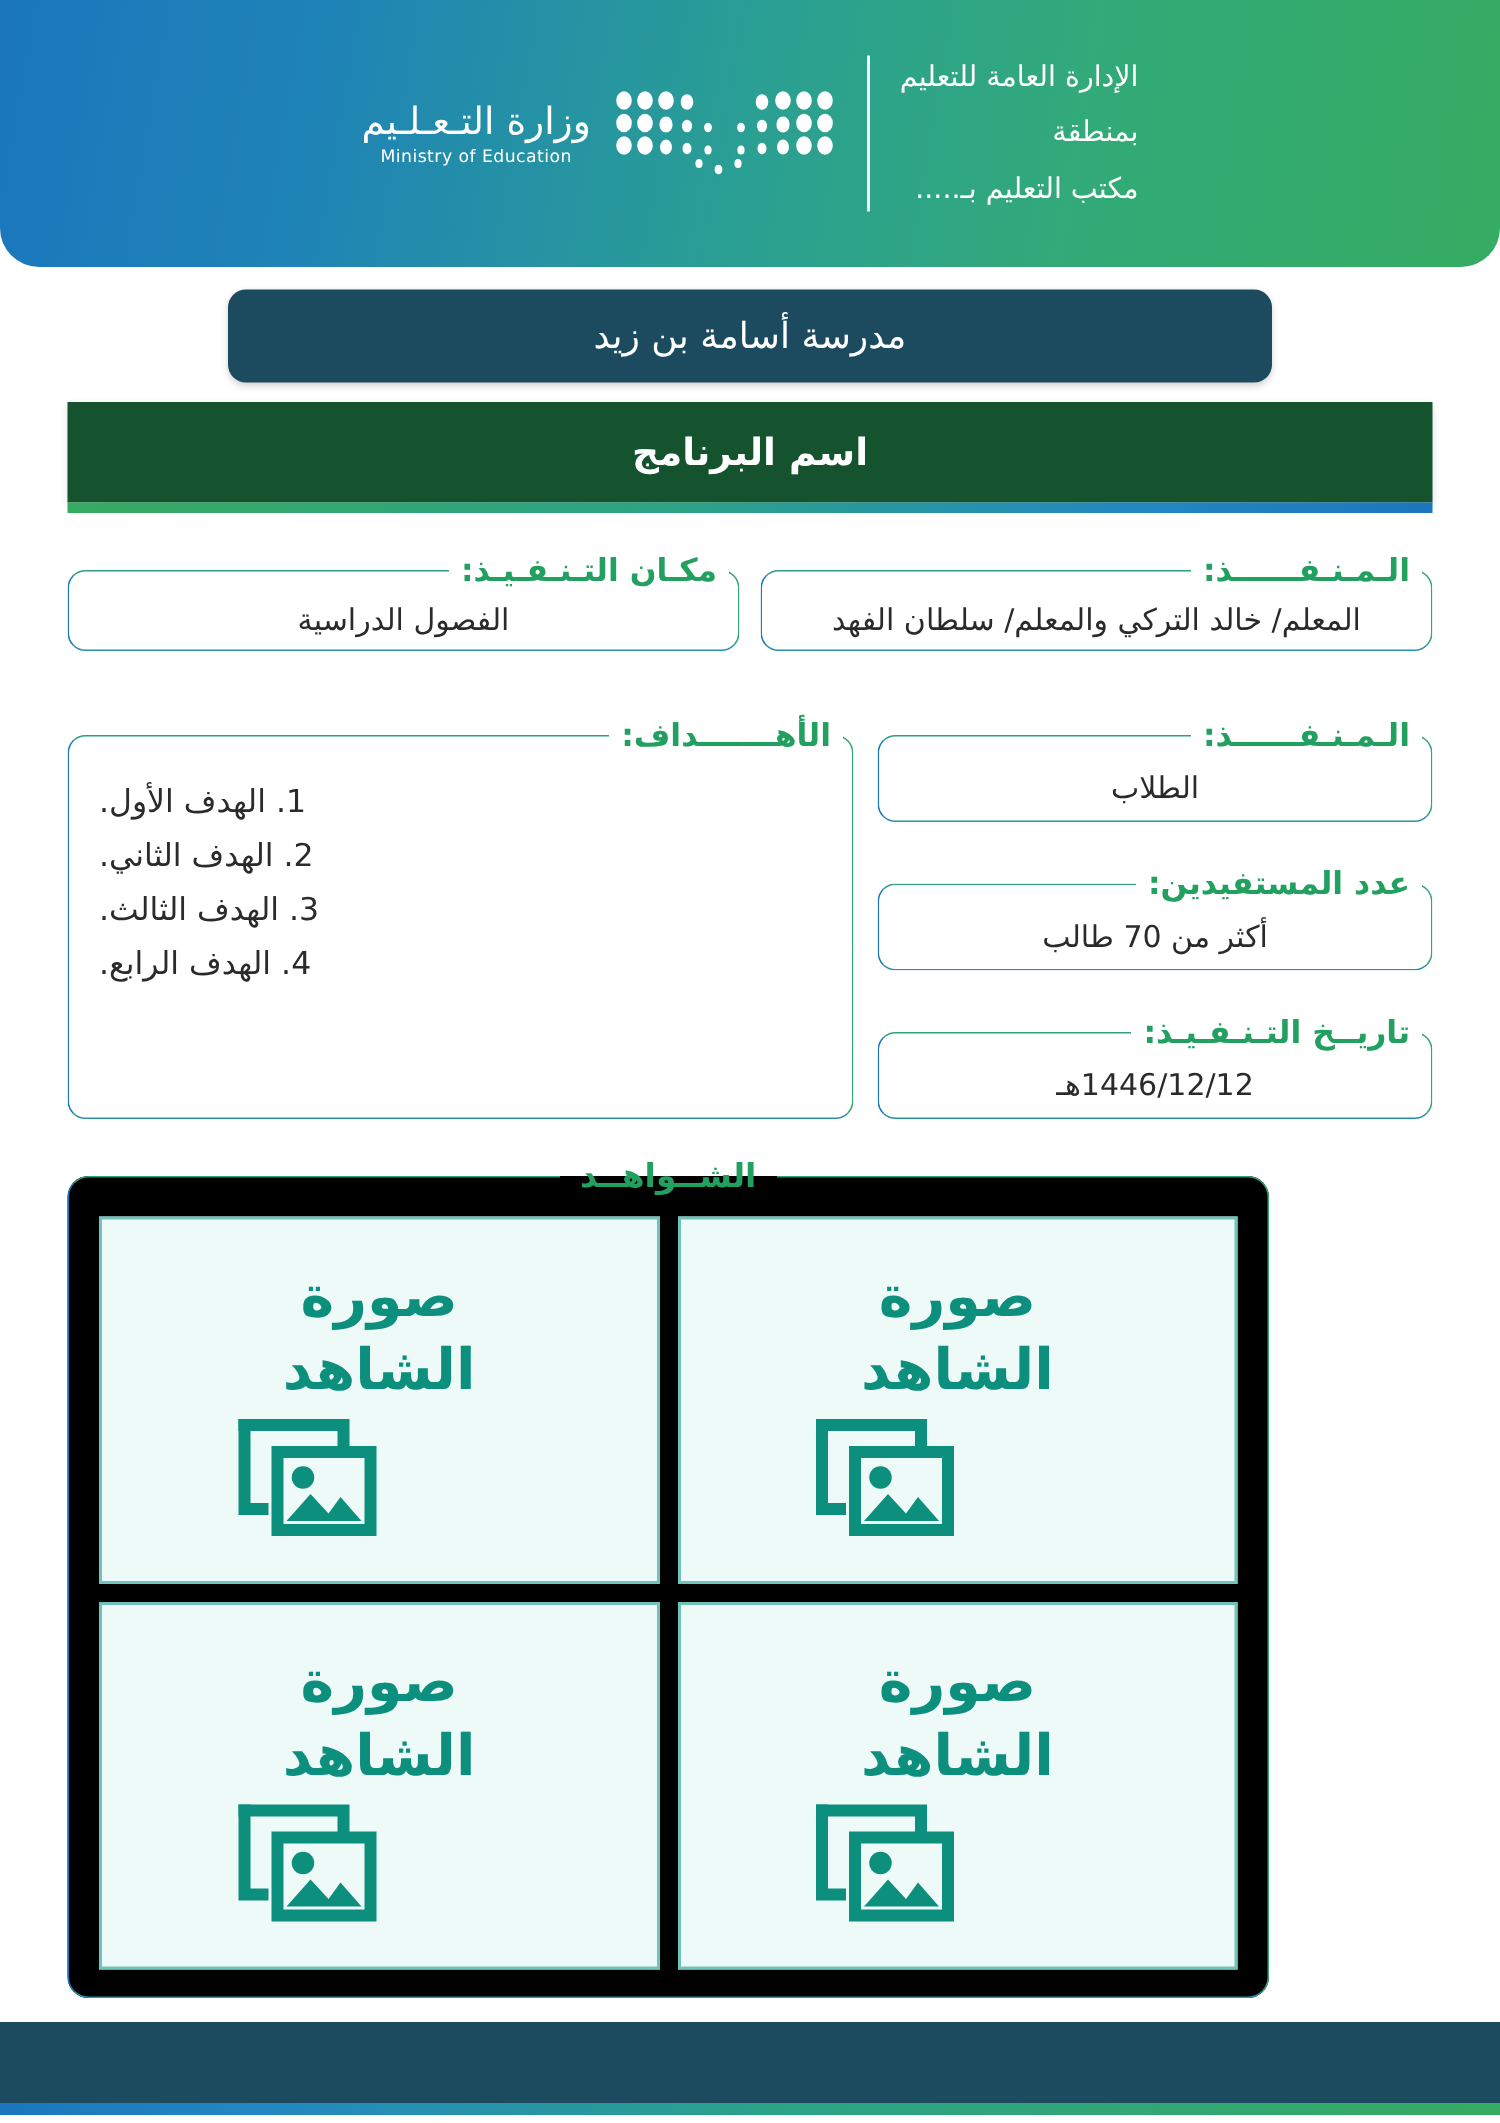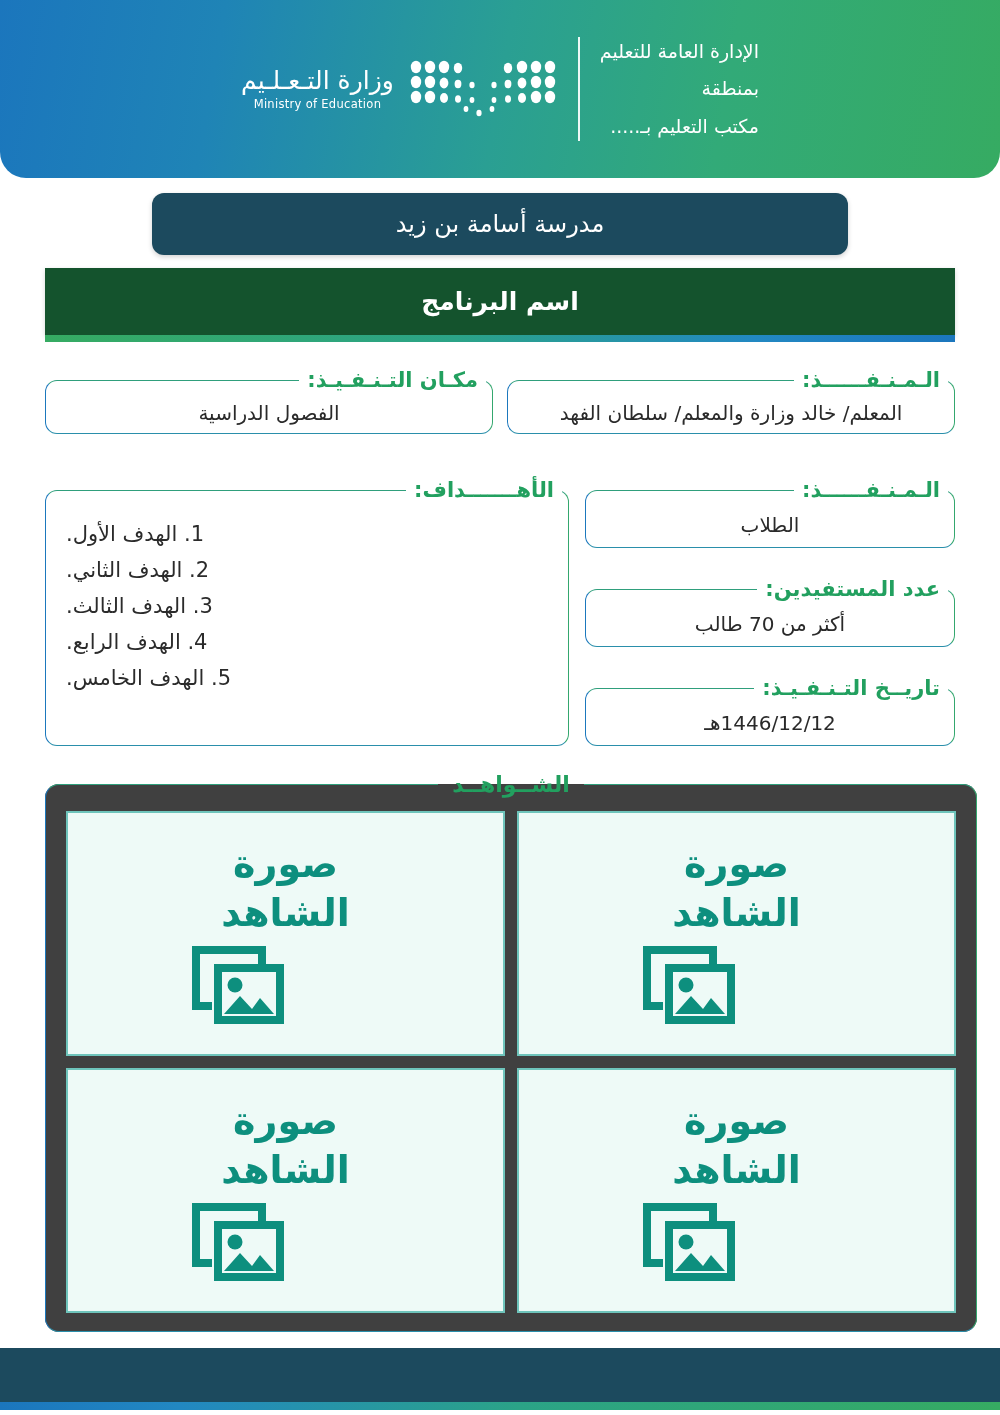--- a/index.html
+++ b/index.html
@@ -149,29 +149,29 @@
   .goals-list li {
     font-size: 21px;
     color: #2b2b2b;
     line-height: 1.72;
   }
 
   
   fieldset.shawahid {
     position: absolute;
     top: 772px; left: 45px;
-    width: 932px; height: 560px;
+    width: 801px; height: 560px;
     border-radius: 14px;
     border-width: 1.6px;
     border-style: solid;
     border-top-color: #2f9f7c;
     border-right-color: #34a76e;
     border-bottom-color: #2a8fab;
     border-left-color: #1b78bd;
-    background: #404040;
+    background: #000000;
     padding: 0;
   }
   fieldset.shawahid > legend {
     color: #22a05f;
     font-size: 22px;
     font-weight: 600;
     letter-spacing: 1px;
     padding: 0 14px;
     margin: 0 auto;
     white-space: nowrap;
@@ -289,21 +289,21 @@
     <span>مدرسة أسامة بن زيد</span>
   </div>
 
   <div class="program-bar">
     <span>اسم البرنامج</span>
   </div>
   <div class="program-underline"></div>
 
   <fieldset class="fb" id="f-executor">
     <legend>الـمـنـفــــــذ:</legend>
-    <div class="fv">المعلم/ خالد وزارة والمعلم/ سلطان الفهد</div>
+    <div class="fv">المعلم/ خالد التركي والمعلم/ سلطان الفهد</div>
   </fieldset>
 
   <fieldset class="fb" id="f-place">
     <legend>مكـان التـنـفـيـذ:</legend>
     <div class="fv">الفصول الدراسية</div>
   </fieldset>
 
   <fieldset class="fb" id="f-target">
     <legend>الـمـنـفــــــذ:</legend>
     <div class="fv">الطلاب</div>
@@ -319,21 +319,20 @@
     <div class="fv">1446/12/12هـ</div>
   </fieldset>
 
   <fieldset class="fb" id="f-goals">
     <legend>الأهـــــــداف:</legend>
     <ul class="goals-list">
       <li>1. الهدف الأول.</li>
       <li>2. الهدف الثاني.</li>
       <li>3. الهدف الثالث.</li>
       <li>4. الهدف الرابع.</li>
-      <li>5. الهدف الخامس.</li>
     </ul>
   </fieldset>
 
   <fieldset class="shawahid">
     <legend>الشــواهــد</legend>
     <div class="cards-grid">
 
       <div class="ph-card">
         <div class="ph-title">صورة</div>
         <div class="ph-title">الشاهد</div>

